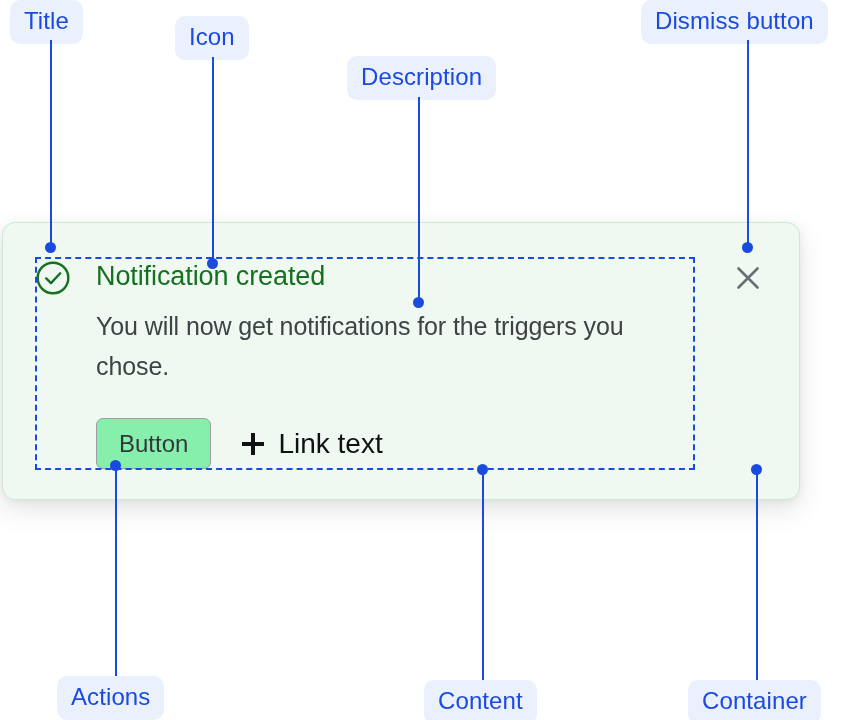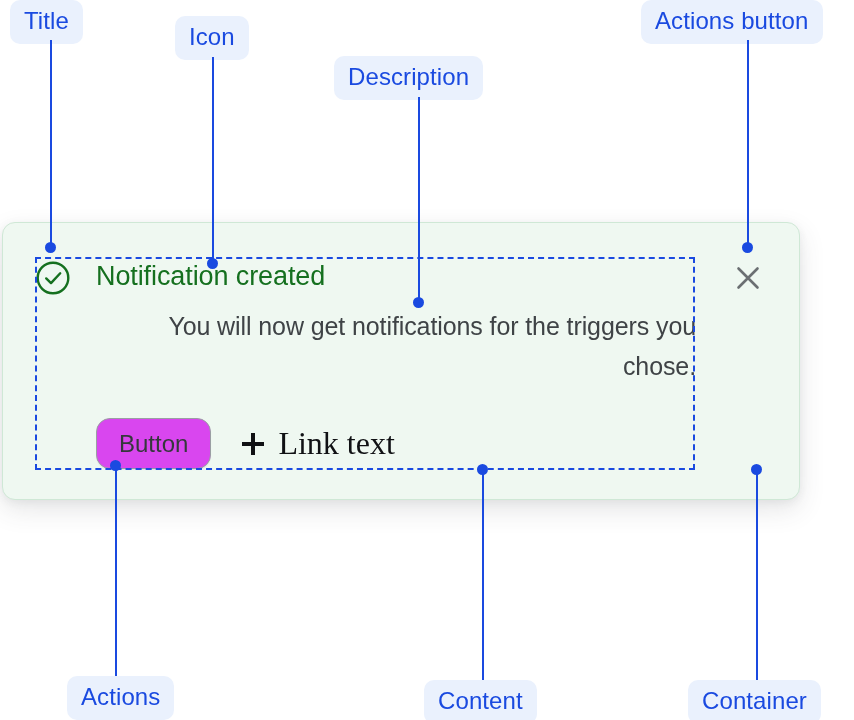--- a/index.html
+++ b/index.html
@@ -90,58 +90,56 @@
 
   .toast-desc {
     position: absolute;
     left: 96px;
     top: 306px;
     width: 600px;
     font-size: 25px;
     color: #3f4346;
     line-height: 1.6;
     letter-spacing: -0.1px;
-    text-align: right;
   }
 
   .toast-actions {
     position: absolute;
     left: 96px;
     top: 418px;
     display: flex;
     align-items: center;
     gap: 31px;
   }
 
   .action-button {
     display: inline-flex;
     align-items: center;
     justify-content: center;
     height: 51px;
     padding: 0 22px;
     box-sizing: border-box;
-    background: #d946ef;
+    background: #86efac;
     border: 1px solid #9a9fa3;
-    border-radius: 14px;
+    border-radius: 7px;
     color: #34383b;
     font-size: 24px;
     font-family: inherit;
     cursor: pointer;
     box-shadow: 0 1px 1px rgba(0,0,0,0.06);
   }
 
   .action-link {
     display: inline-flex;
     align-items: center;
     gap: 14px;
     color: #101114;
-    font-size: 32px;
+    font-size: 28px;
     cursor: pointer;
     text-decoration: none;
-    font-family: Liberation Serif, serif;
   }
   .plus-icon {
     display: inline-block;
     width: 22px;
     height: 22px;
     position: relative;
   }
   .plus-icon::before,
   .plus-icon::after {
     content: "";
@@ -200,29 +198,29 @@
 <div class="content-outline"></div>
 
 <div class="anno-label" style="left:10px; top:0px;">Title</div>
 <div class="anno-line" style="left:50px; top:40px; height:208px;"></div>
 <div class="anno-dot" style="left:45px; top:242px;"></div>
 
 <div class="anno-label" style="left:175px; top:16px;">Icon</div>
 <div class="anno-line" style="left:212px; top:57px; height:207px;"></div>
 <div class="anno-dot" style="left:207px; top:258px;"></div>
 
-<div class="anno-label" style="left:334px; top:56px;">Description</div>
+<div class="anno-label" style="left:347px; top:56px;">Description</div>
 <div class="anno-line" style="left:418px; top:97px; height:206px;"></div>
 <div class="anno-dot" style="left:413px; top:297px;"></div>
 
-<div class="anno-label" style="left:641px; top:0px;">Actions button</div>
+<div class="anno-label" style="left:641px; top:0px;">Dismiss button</div>
 <div class="anno-line" style="left:747px; top:40px; height:208px;"></div>
 <div class="anno-dot" style="left:742px; top:242px;"></div>
 
-<div class="anno-label" style="left:67px; top:676px;">Actions</div>
+<div class="anno-label" style="left:57px; top:676px;">Actions</div>
 <div class="anno-line" style="left:115px; top:470px; height:206px;"></div>
 <div class="anno-dot" style="left:110px; top:460px;"></div>
 
 <div class="anno-label" style="left:424px; top:680px;">Content</div>
 <div class="anno-line" style="left:482px; top:474px; height:206px;"></div>
 <div class="anno-dot" style="left:477px; top:464px;"></div>
 
 <div class="anno-label" style="left:688px; top:680px;">Container</div>
 <div class="anno-line" style="left:756px; top:474px; height:206px;"></div>
 <div class="anno-dot" style="left:751px; top:464px;"></div>

